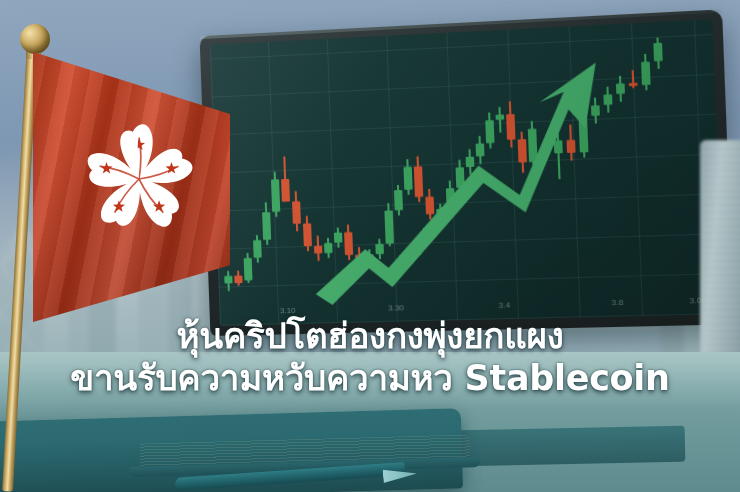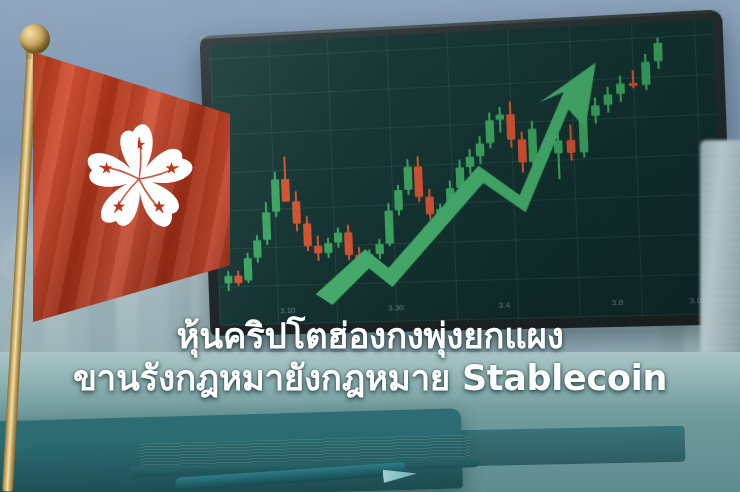--- a/index.html
+++ b/index.html
@@ -441,16 +441,16 @@
         <path d="M50,50 C52,38 52,26 50,16" stroke="#c0341a" stroke-width="1.4" fill="none" opacity="0.8" transform="rotate(216 50 50)"></path>
         <polygon points="50.00,16.80 51.23,20.30 54.95,20.39 52.00,22.65 53.06,26.21 50.00,24.10 46.94,26.21 48.00,22.65 45.05,20.39 48.77,20.30" fill="#c0341a" transform="rotate(216 50 50)"></polygon>
         <path d="M50,50 C50,50 40,28 44,14 C46,6 54,2 58,8 C64,16 62,34 50,50 ZM50,50 C58,34 74,22 82,26 C88,29 86,38 78,40 C66,43 50,50 50,50 Z" fill="#ffffff" transform="rotate(288 50 50)"></path>
         <path d="M50,50 C52,38 52,26 50,16" stroke="#c0341a" stroke-width="1.4" fill="none" opacity="0.8" transform="rotate(288 50 50)"></path>
         <polygon points="50.00,16.80 51.23,20.30 54.95,20.39 52.00,22.65 53.06,26.21 50.00,24.10 46.94,26.21 48.00,22.65 45.05,20.39 48.77,20.30" fill="#c0341a" transform="rotate(288 50 50)"></polygon>
       </g>
   </svg>
 
   <div class="headline">
     <span class="hl-line hl-1">หุ้นคริปโตฮ่องกงพุ่งยกแผง</span>
-    <span class="hl-line hl-2">ขานรังกฎหมายังกฎหมาย Stablecoin</span>
+    <span class="hl-line hl-2">ขานรับความหวับความหว Stablecoin</span>
   </div>
 
 </div>
 
 </body></html>

